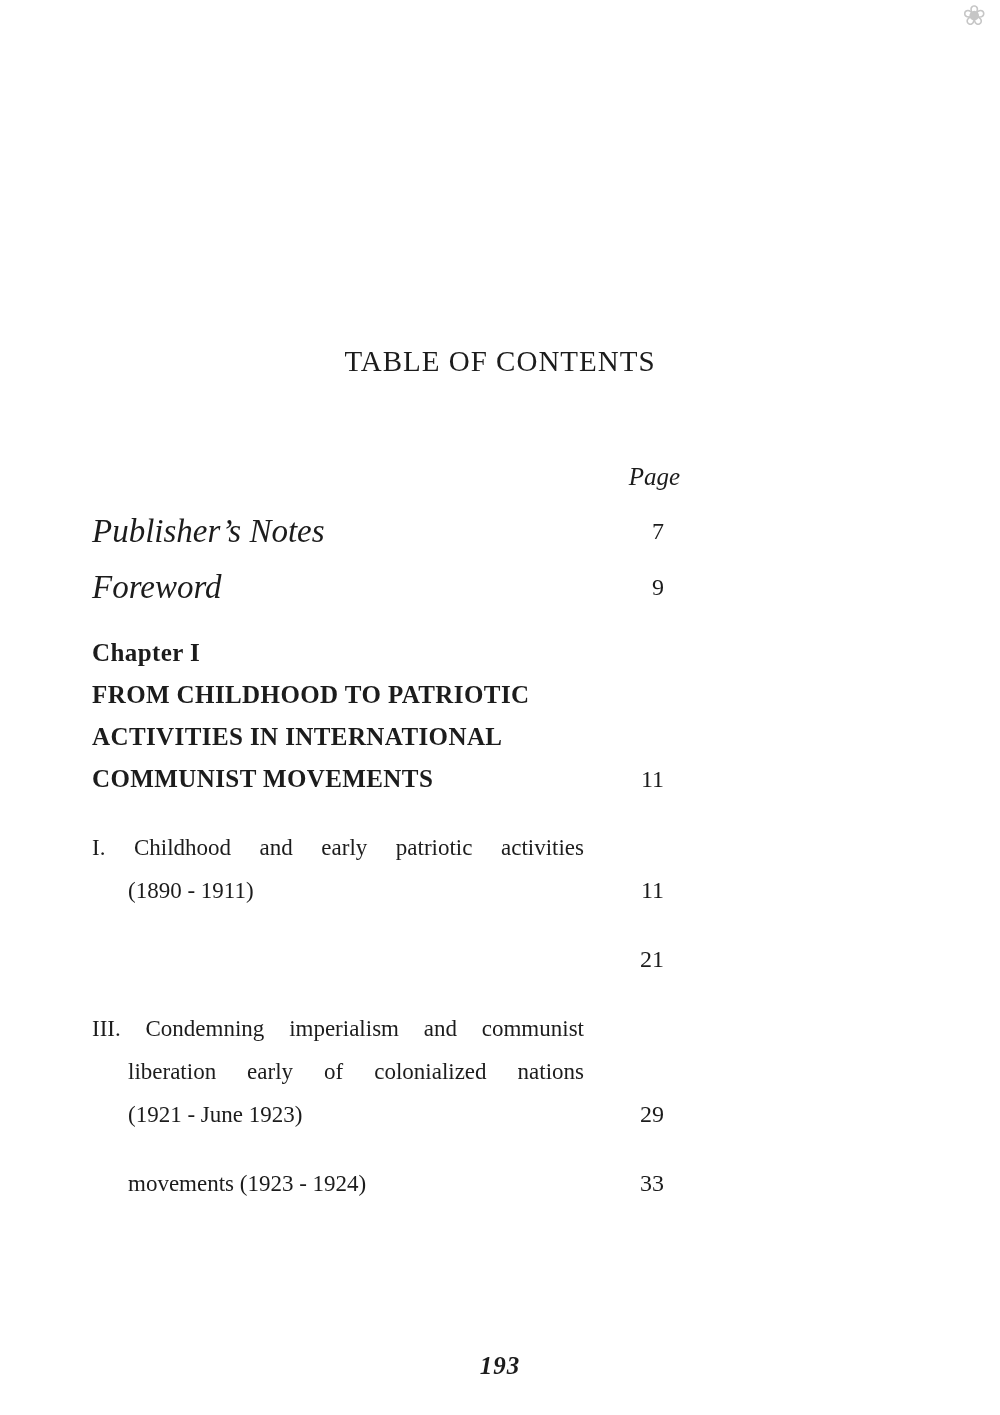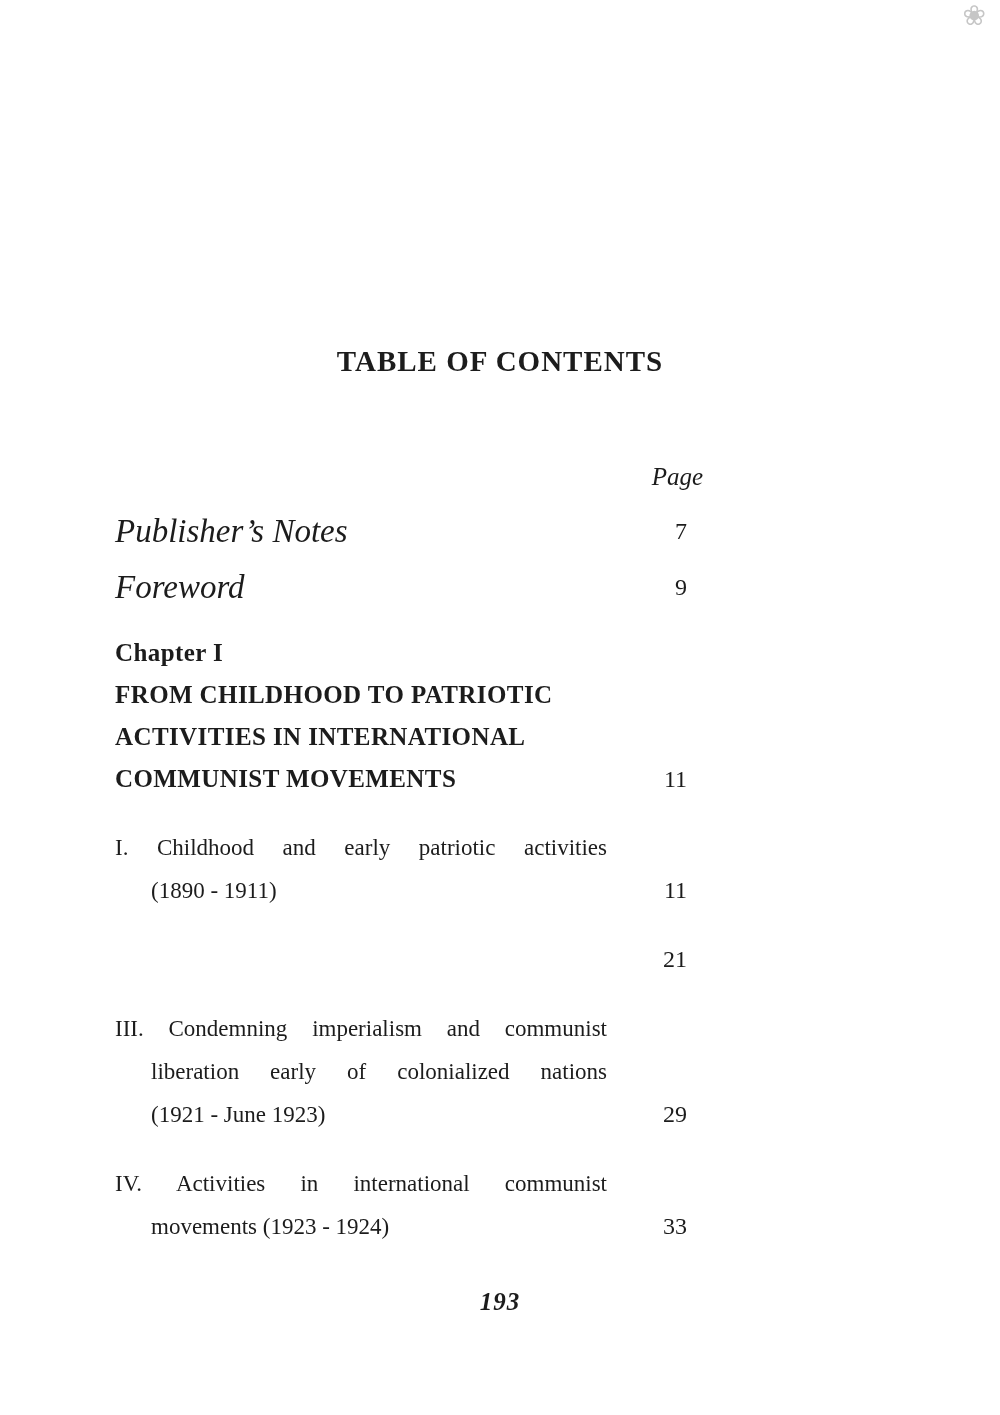--- a/index.html
+++ b/index.html
@@ -21,26 +21,26 @@
     font-size: 28px;
     line-height: 1;
     color: #c6c6c6;
     user-select: none;
   }
   .title {
     margin: 0;
     padding-top: 345px;
     text-align: center;
     font-size: 29px;
-    font-weight: 700;
+    font-weight: 400;
     letter-spacing: 1px;
   }
   .toc {
     width: 592px;          
-    margin-left: 115px;
+    margin-left: 92px;
   }
   .page-col-header {
     margin-top: 84px;
     text-align: right;
     padding-right: 4px;
     font-style: italic;
     font-size: 25px;
     line-height: 30px;
   }
   .fm-row {
@@ -80,21 +80,21 @@
   .item-text {
     width: 492px;
     font-size: 23px;
     line-height: 43px;
   }
   .item .col-page { line-height: 43px; }
   .line.cont { padding-left: 36px; }
   .line.just { text-align: justify; text-align-last: justify; }
   .folio {
     position: absolute;
-    top: 1288px;
+    top: 1352px;
     left: 0;
     right: 0;
     text-align: center;
     font-size: 25px;
     font-weight: 700;
     font-style: italic;
     letter-spacing: 1px;
   }
 </style>
 </head>
@@ -147,21 +147,20 @@
         <div class="item">
           <div class="item-text">
             <div class="line just">III. Condemning imperialism and communist</div>
             <div class="line cont just">liberation early of colonialized nations</div>
             <div class="line cont">(1921 - June 1923)</div>
           </div>
           <div class="col-page">29</div>
         </div>
         <div class="item">
           <div class="item-text">
-            <div class="line just">IV. Activities in international communist</div>
             <div class="line cont">movements (1923 - 1924)</div>
           </div>
           <div class="col-page">33</div>
         </div>
       </div>
 
   </div>
 
   <div class="folio">193</div>
 

